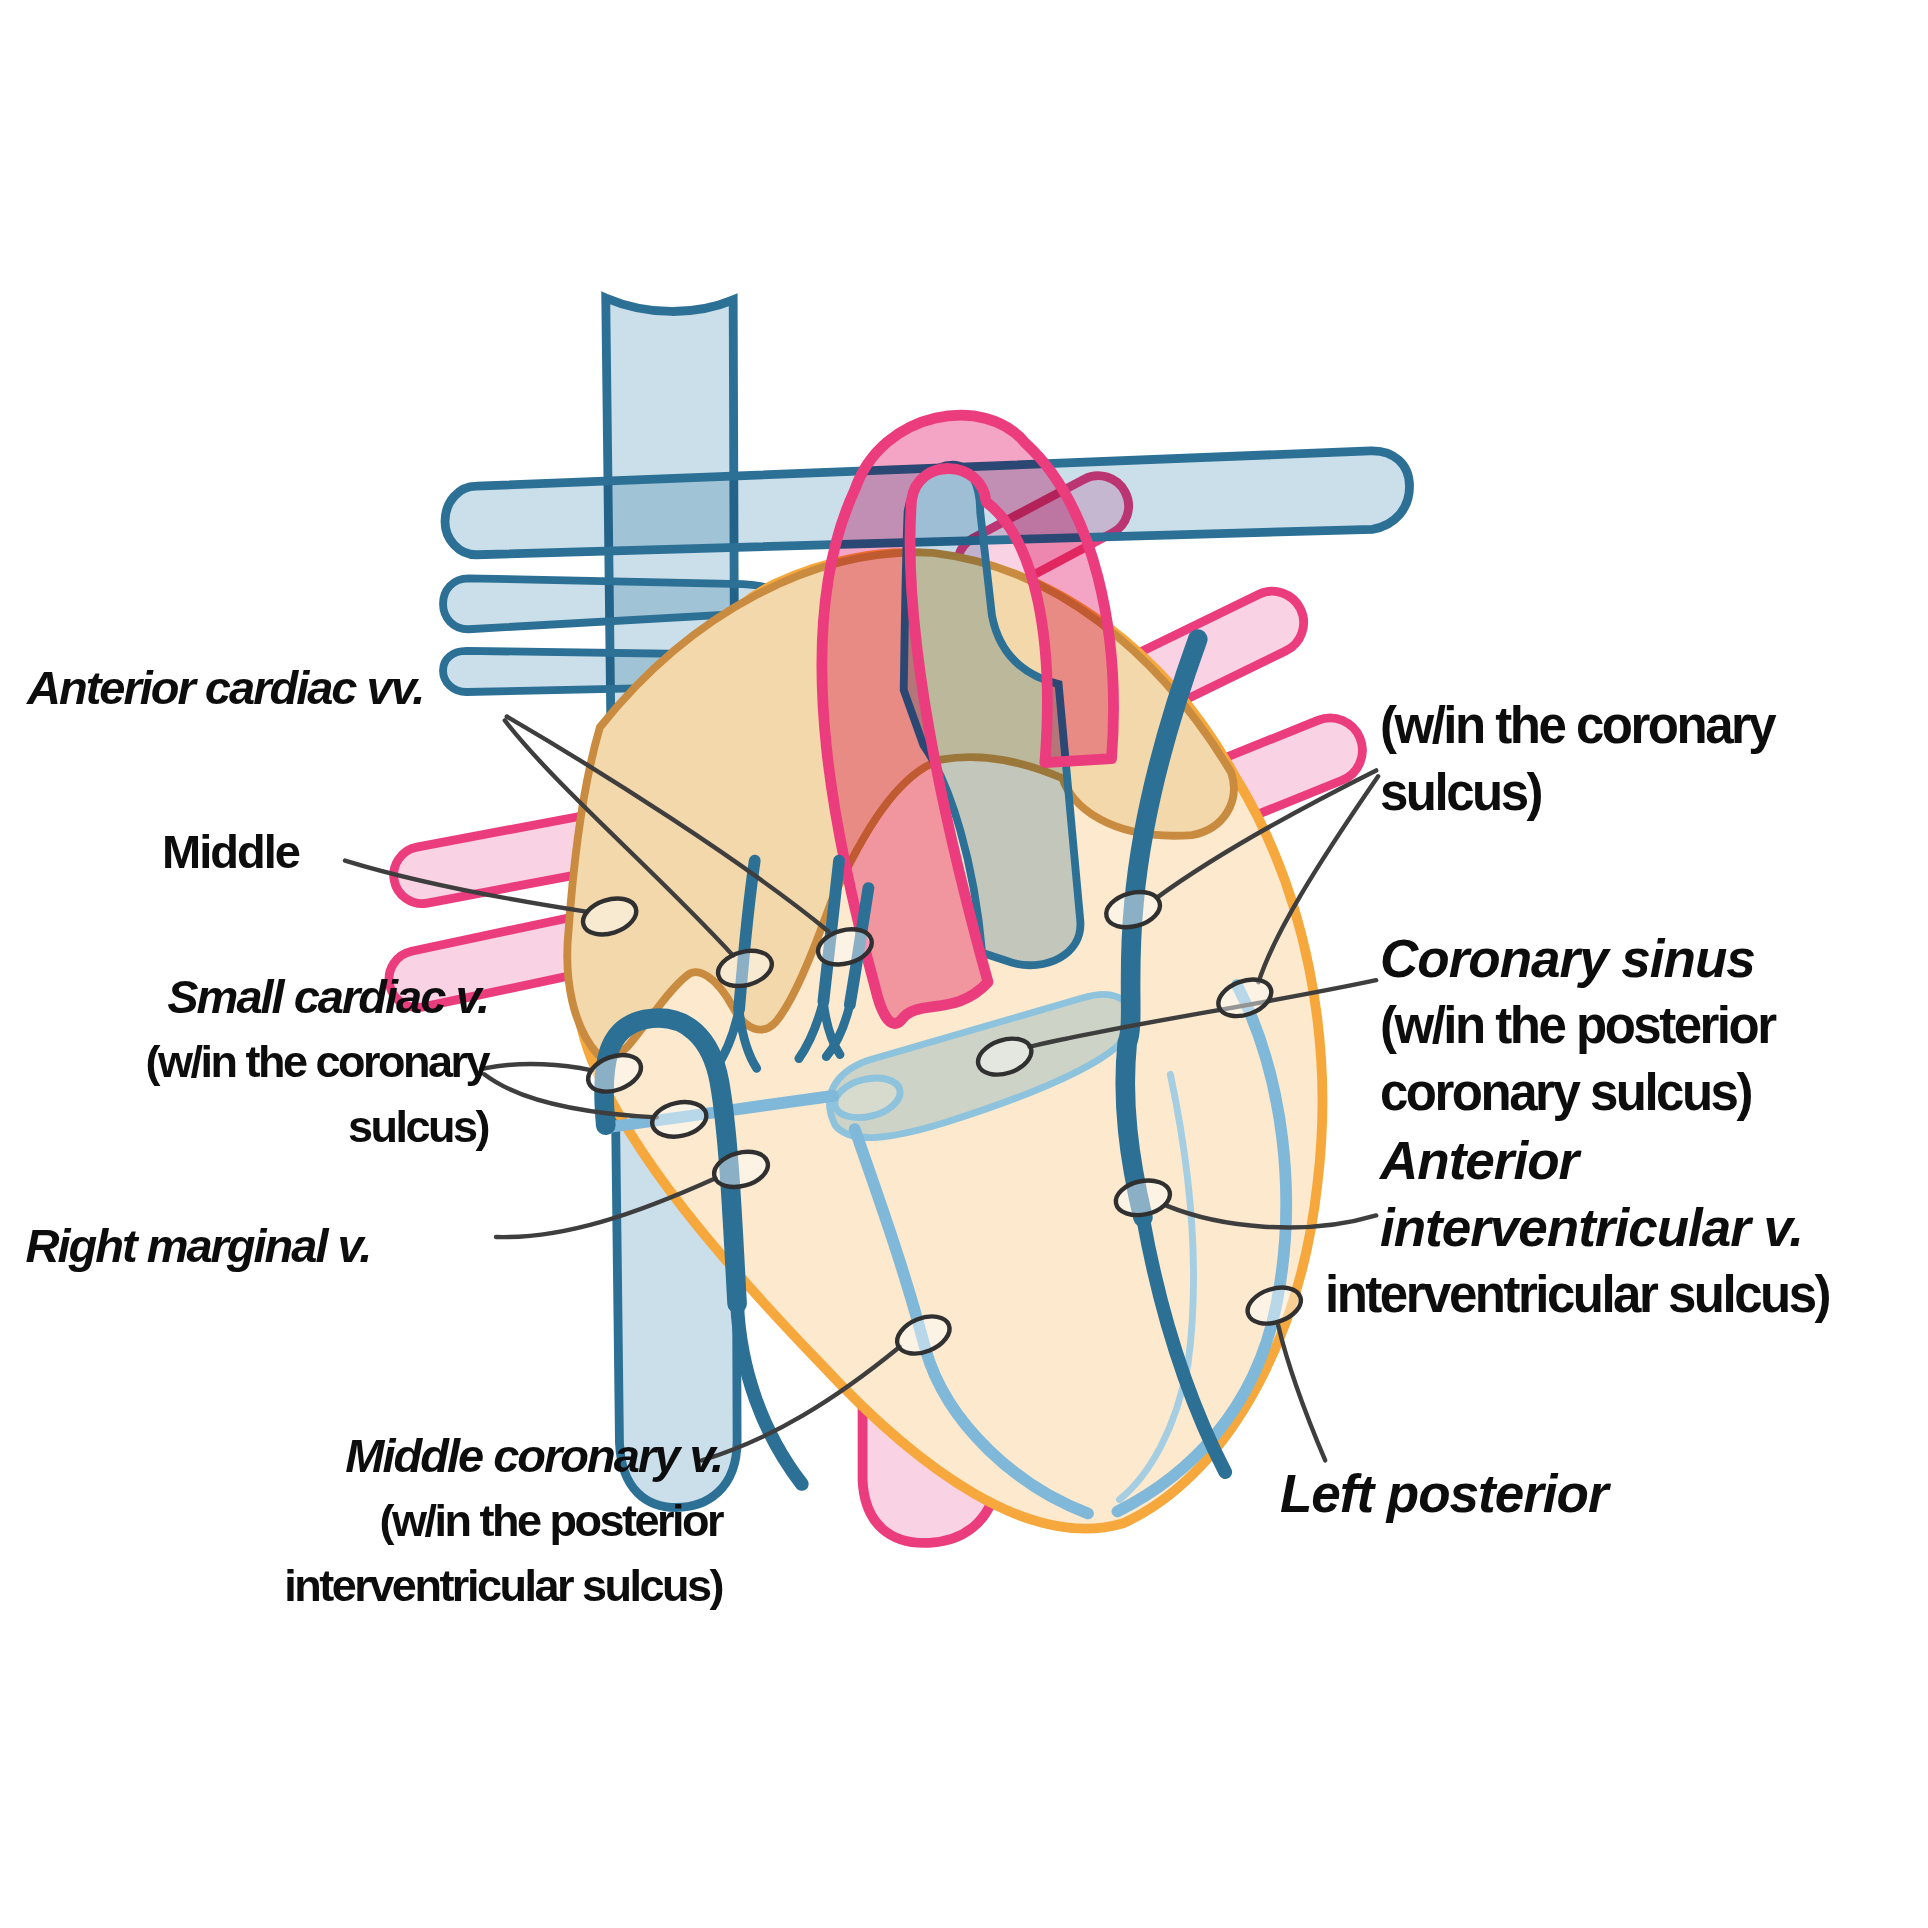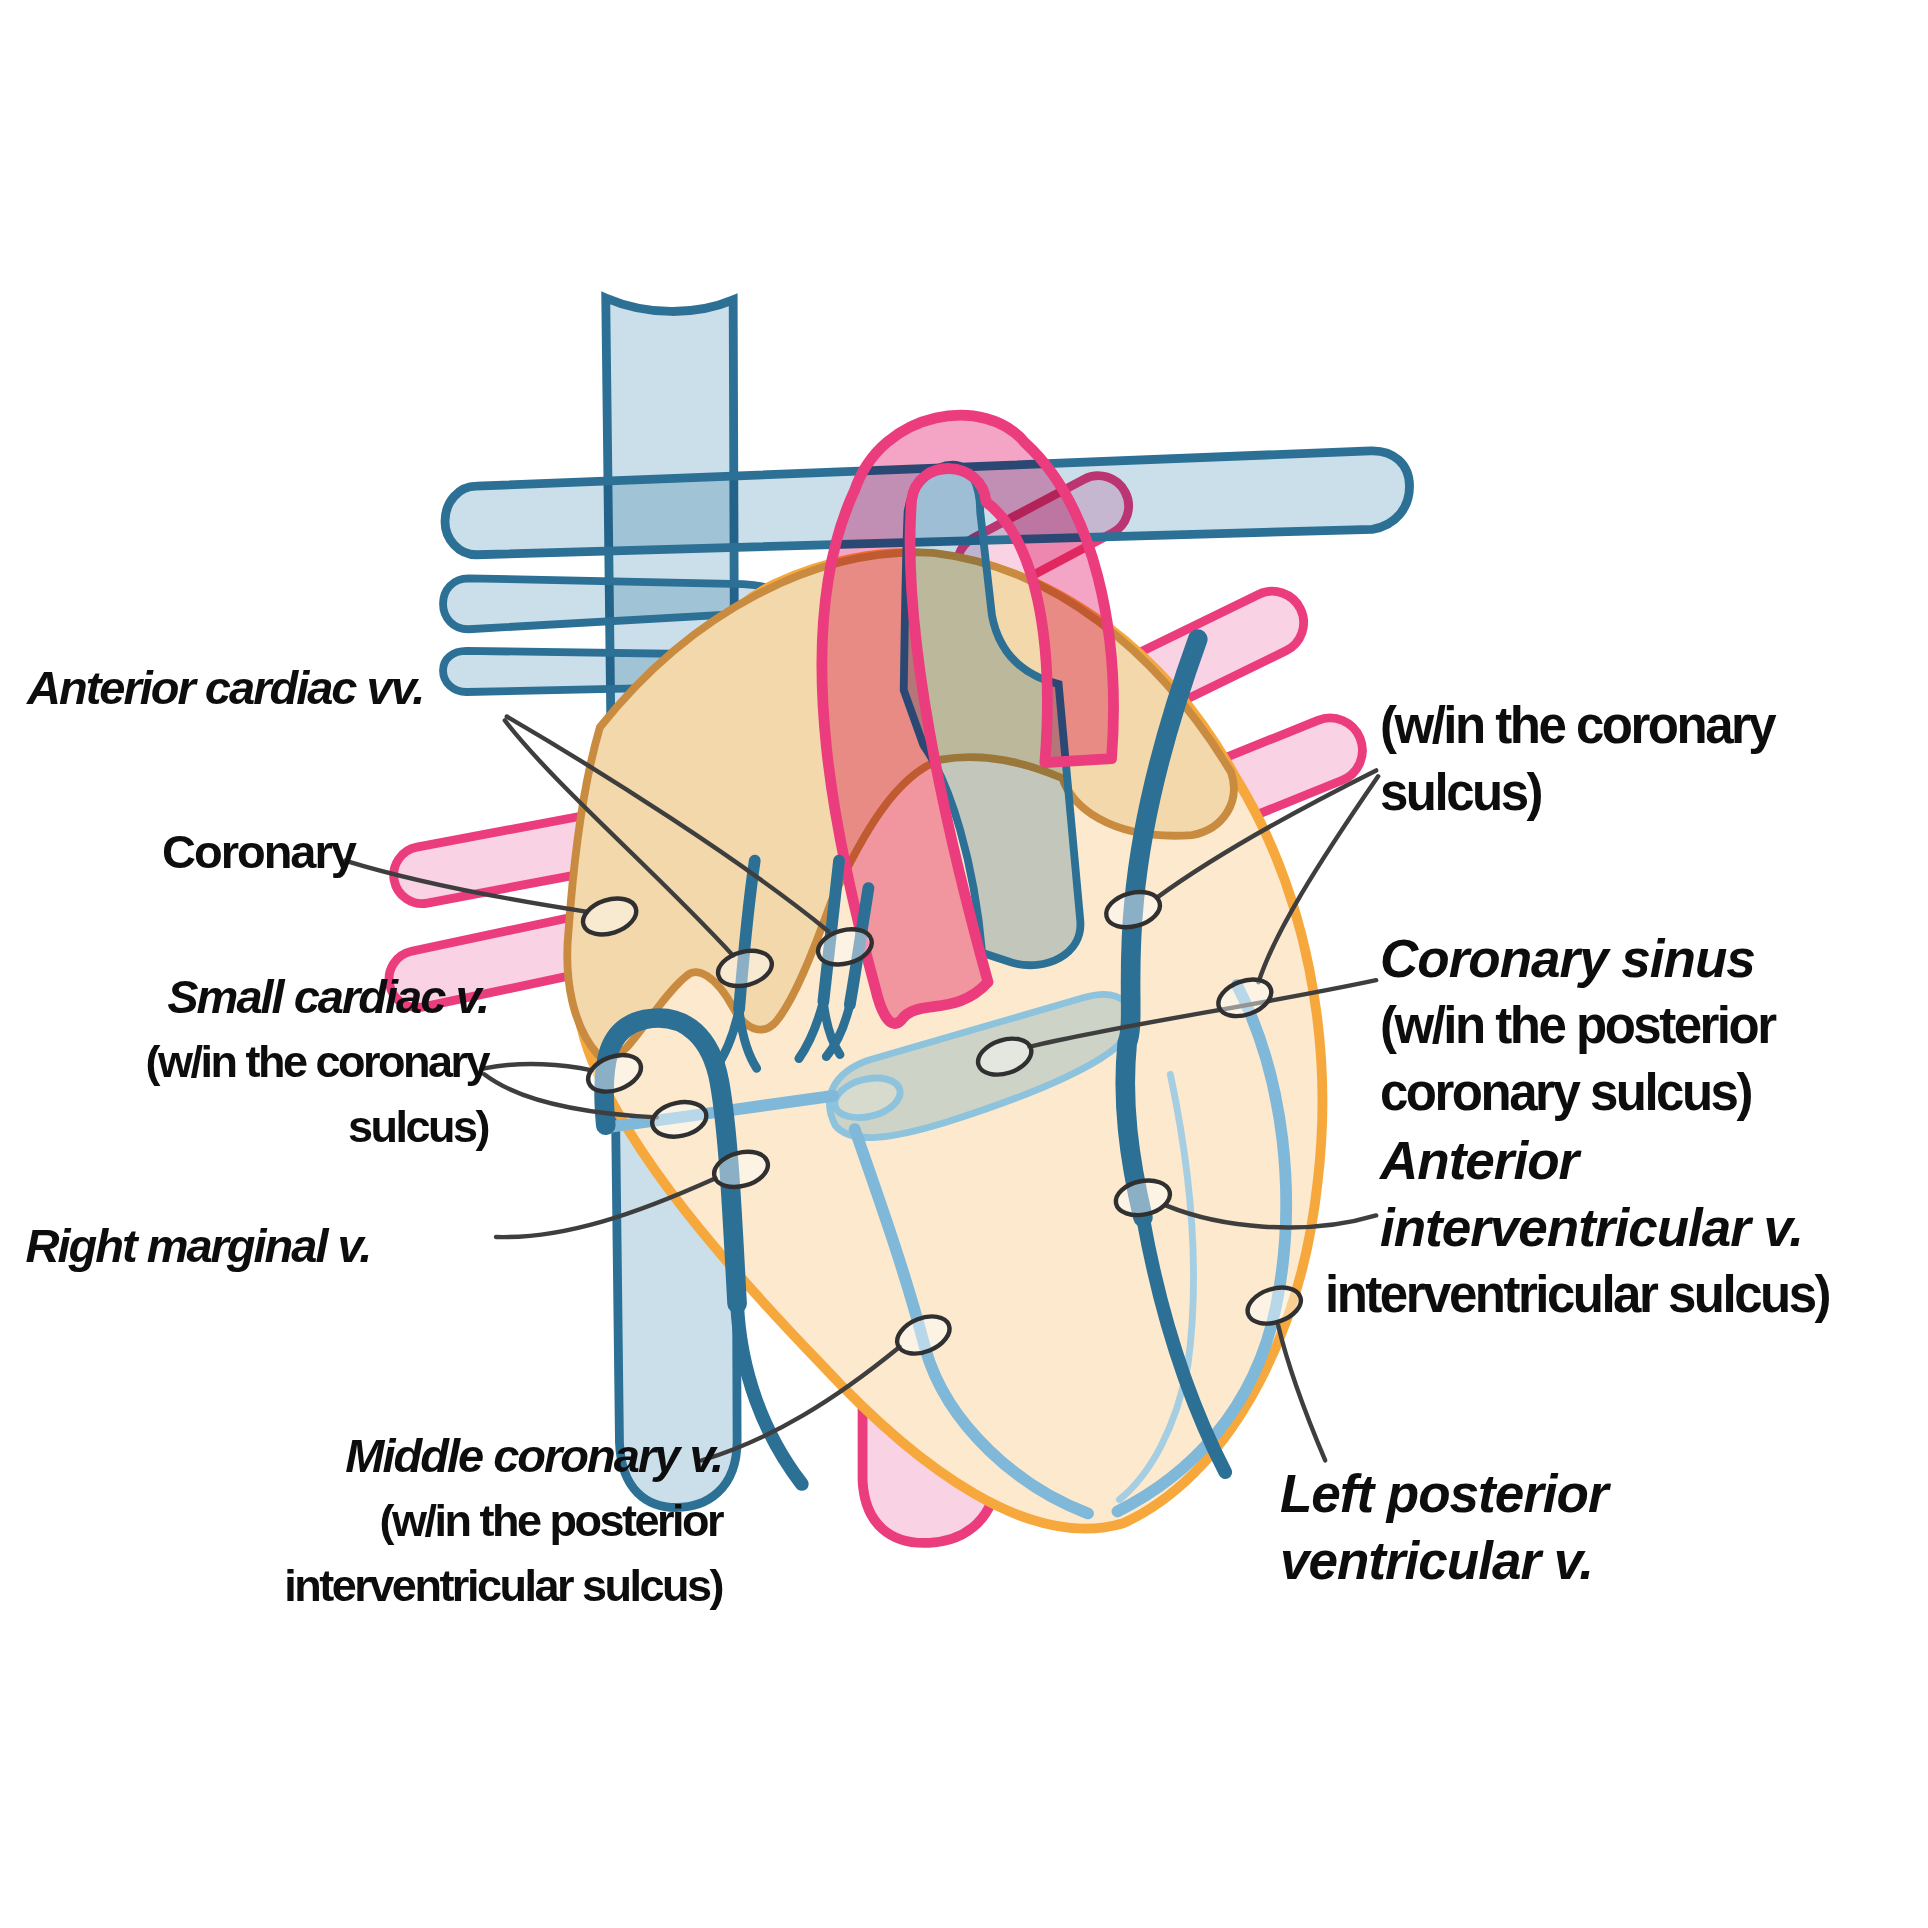--- a/index.html
+++ b/index.html
@@ -127,21 +127,21 @@
       <ellipse cx="1166" cy="1222" rx="28" ry="17" transform="rotate(-12 1166 1222)"></ellipse>
       <ellipse cx="1300" cy="1332" rx="28" ry="17" transform="rotate(-18 1300 1332)"></ellipse>
     </g>
   </svg>
 
   <div class="lbl" style="left:27px;top:655px;">
     <div class="it">Anterior cardiac vv.</div>
   </div>
 
   <div class="lbl" style="left:162px;top:819px;">
-    <div>Coronary</div>
+    <div>Middle</div>
   </div>
 
   <div class="lbl ralign" style="left:0px;top:964px;width:476px;">
     <div class="it">Small cardiac v.</div>
     <div class="paren">(w/in the coronary</div>
     <div class="paren">sulcus)</div>
   </div>
 
   <div class="lbl" style="left:25.5px;top:1213px;text-align:right;">
     <div class="it">Right marginal v.</div>
@@ -165,17 +165,16 @@
   </div>
 
   <div class="lbl rcol" style="left:1380px;top:1127px;">
     <div class="it">Anterior</div>
     <div class="it">interventricular v.</div>
     <div class="paren" style="margin-left:-55px;">interventricular sulcus)</div>
   </div>
 
   <div class="lbl rcol" style="left:1280px;top:1460px;">
     <div class="it">Left posterior</div>
-    <div class="it">ventricular v.</div>
   </div>
 
 </div>
 
 
 </body></html>

